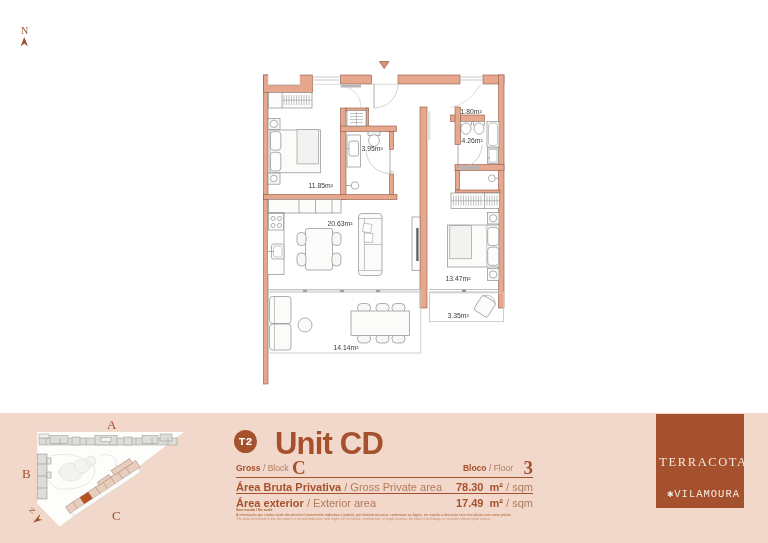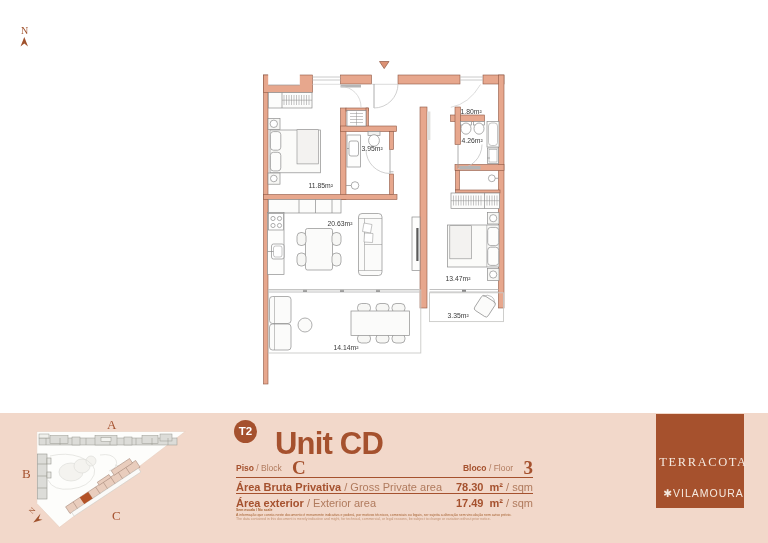--- a/index.html
+++ b/index.html
@@ -372,26 +372,26 @@
 <text x="2" y="68">B</text>
 <text x="92" y="110">C</text>
 </g>
 
 <g fill="#A0522D">
       <text x="9" y="103" font-family="Liberation Serif, serif" font-size="7.5" transform="rotate(-48 12 100)">N</text>
       <path d="M13.2 112.5 L20.5 103.5 L18.6 109 L22.5 109.8 Z"></path>
     </g>
 </svg>
 
-<div class="abs" style="left:234px;top:420px;width:23px;height:23px;border-radius:50%;background:#A5512E;color:#fff;font-family:Liberation Sans, sans-serif;font-size:11.5px;font-weight:bold;text-align:center;line-height:23px">T2</div>
+<div class="abs" style="left:234px;top:430px;width:23px;height:23px;border-radius:50%;background:#A5512E;color:#fff;font-family:Liberation Mono, monospace;font-size:11.5px;font-weight:bold;text-align:center;line-height:23px">T2</div>
 
 <div class="abs brown" style="left:275px;top:426px;font-family:Liberation Sans, sans-serif;font-size:31px;font-weight:bold;letter-spacing:-0.8px">Unit CD</div>
 
 <div class="abs" style="left:236px;top:463px;width:297px;height:12px;font-size:8.5px">
-<span class="brown" style="font-weight:bold">Piso</span><span class="lbrown"> / Block</span>
+<span class="brown" style="font-weight:bold">Gross</span><span class="lbrown"> / Block</span>
 <span class="brown" style="font-family:'Liberation Serif',serif;font-size:19px;font-weight:bold;position:absolute;left:56px;top:-6px">C</span>
 <span class="lbrown" style="position:absolute;right:20px"><b class="brown">Bloco</b> / Floor</span>
 <span class="brown" style="font-family:'Liberation Serif',serif;font-size:19px;font-weight:bold;position:absolute;right:0;top:-6px">3</span>
 </div>
 
 <div class="abs" style="left:236px;top:476.5px;width:297px;height:1px;background:#A5512E"></div>
 
 <div class="abs" style="left:236px;top:481px;width:297px;font-size:11px">
 <span class="brown" style="font-weight:bold">Área Bruta Privativa</span><span class="lbrown"> / Gross Private area</span>
 <span style="position:absolute;right:0"><b class="brown">78.30&nbsp;&nbsp;m²</b><span class="lbrown"> / sqm</span></span>
@@ -406,14 +406,14 @@
 
 <div class="abs" style="left:236px;top:508px;width:600px;transform:scale(0.5);transform-origin:0 0;font-size:7px;color:#A5602F;line-height:8.5px">
 <div style="font-weight:bold">Sem escala / No scale</div>
 <div>A informação que consta neste documento é meramente indicativa e poderá, por motivos técnicos, comerciais ou legais, ser sujeita a alteração sem vinculação nem aviso prévio.</div>
 <div style="color:#C09070">The data contained in this document is merely indicative and might, for technical, commercial, or legal reasons, be subject to change or variation without prior notice.</div>
 </div>
 
 <div class="abs" style="left:656px;top:414px;width:88px;height:94px;background:#A6512D">
 <div class="abs" style="left:0;top:466px;width:95px;text-align:center;color:#F5E9DF;font-family:'Liberation Serif',serif;font-size:12.5px;letter-spacing:2px;top:466px"></div>
 <div class="abs" style="left:0;top:41px;width:95px;text-align:center;color:#F5E9DF;font-family:'Liberation Serif',serif;font-size:12.5px;letter-spacing:1.6px">TERRACOTA</div>
-<div class="abs" style="left:0;top:73px;width:95px;text-align:center;color:#F5E9DF;font-family:Liberation Sans, sans-serif;font-size:10.5px;letter-spacing:1px">✱VILAMOURA</div>
+<div class="abs" style="left:0;top:73px;width:95px;text-align:center;color:#F5E9DF;font-family:Liberation Mono, monospace;font-size:10.5px;letter-spacing:1px">✱VILAMOURA</div>
 </div>
 
 </body></html>

